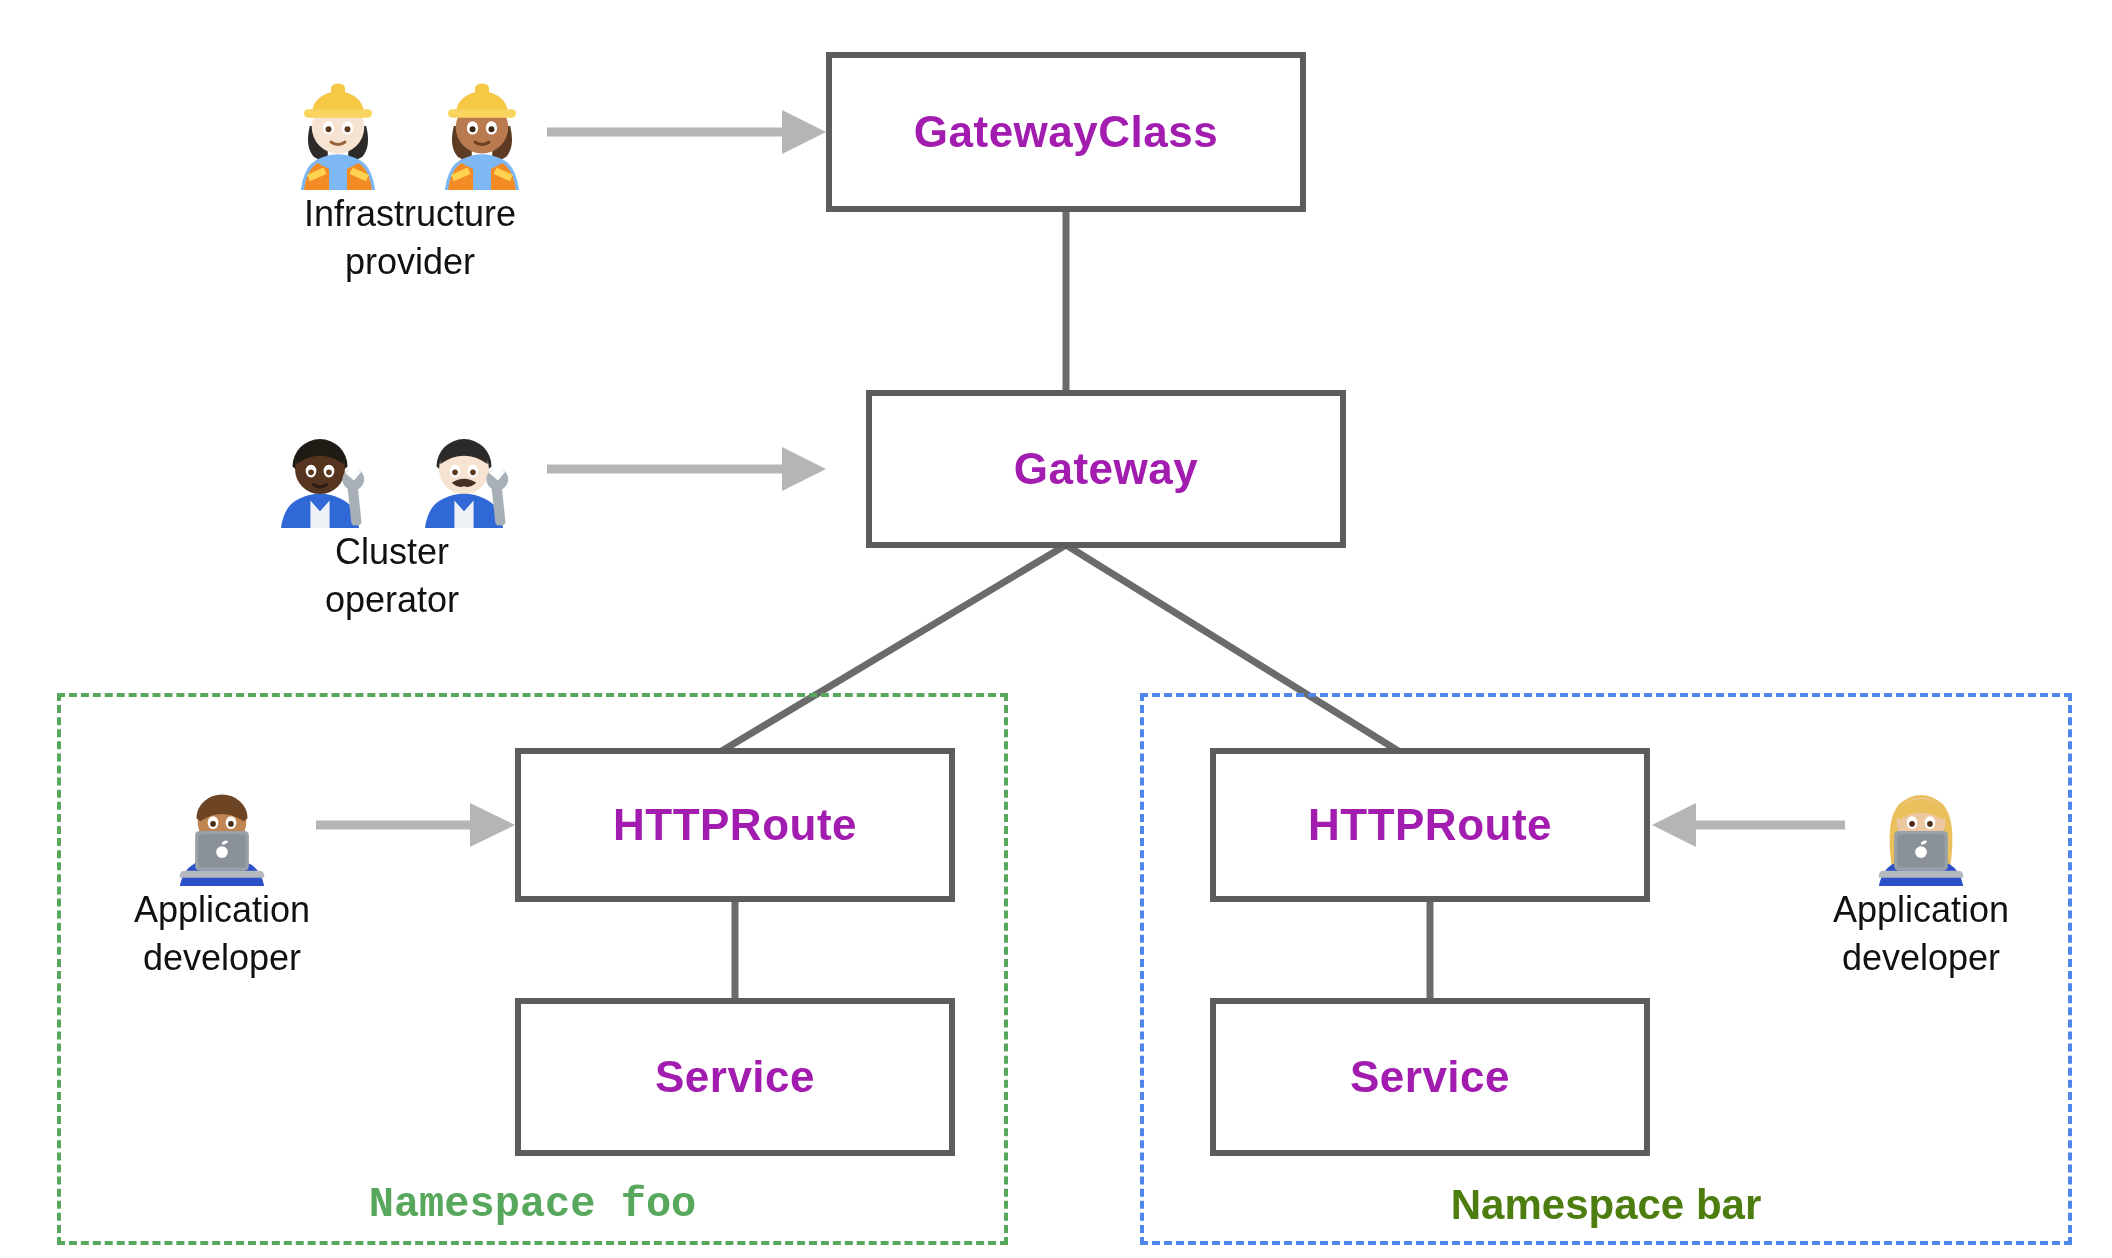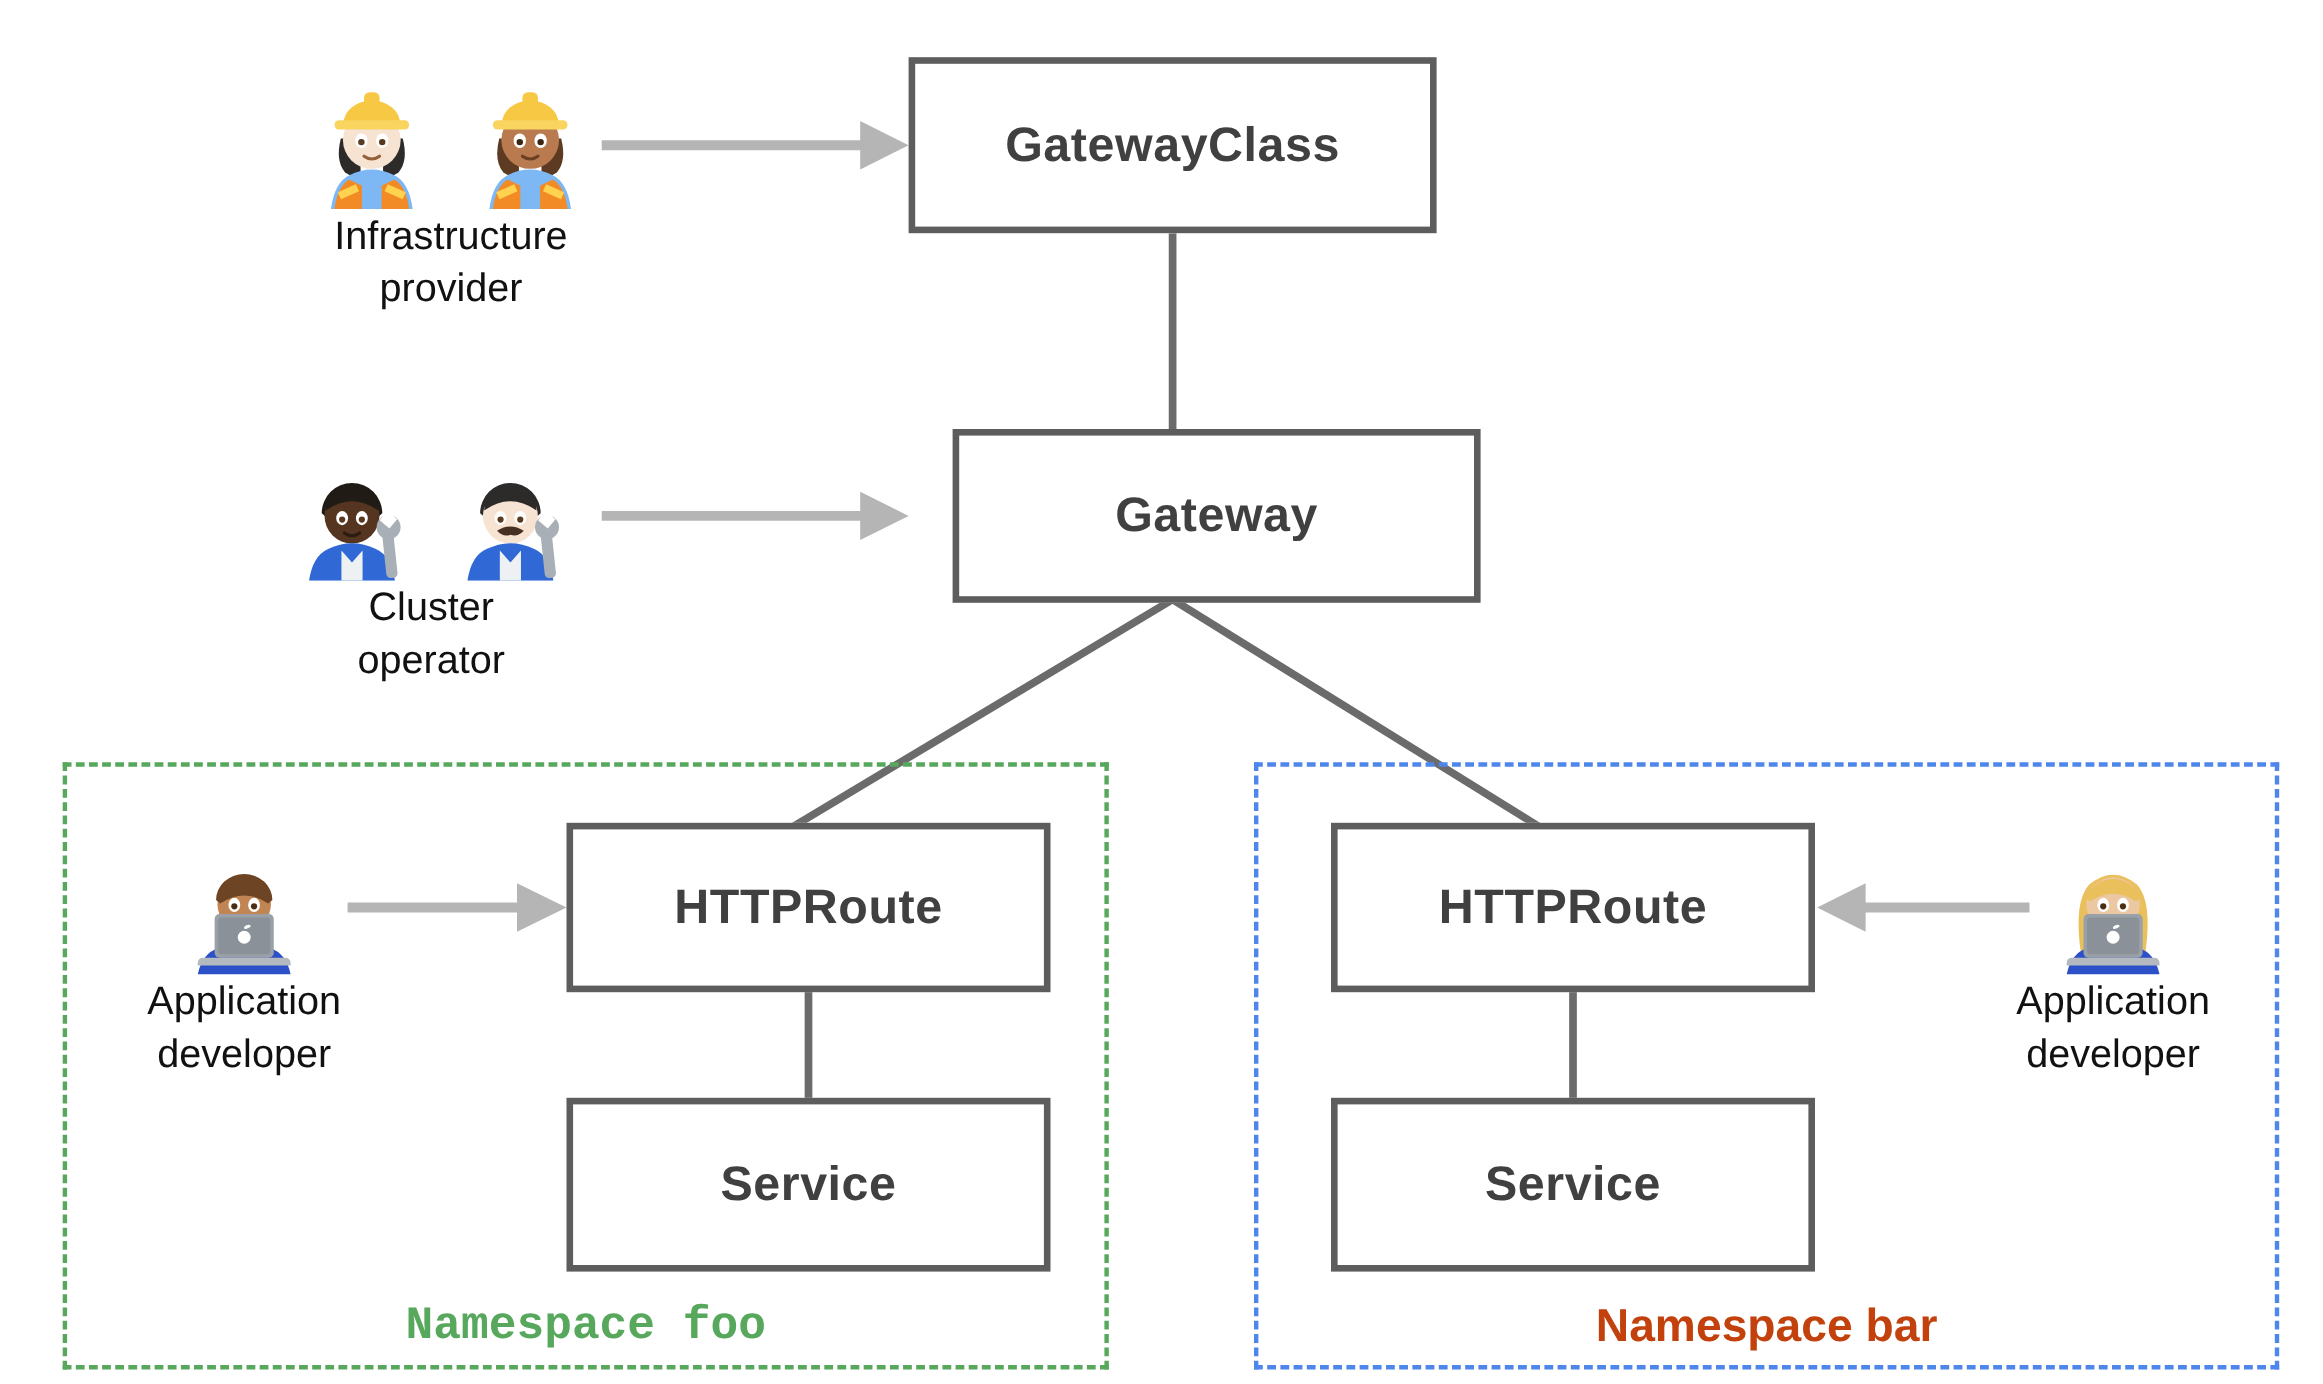--- a/index.html
+++ b/index.html
@@ -7,21 +7,21 @@
          font-family: "Liberation Sans", sans-serif; }
 
   .stage { position: relative; width: 2112px; height: 1258px; background: #fff; }
 
   .wires { position: absolute; left: 0; top: 0; pointer-events: none; }
 
   .node {
     position: absolute; box-sizing: border-box;
     border: 6px solid #5d5d5d; background: #ffffff;
     display: flex; align-items: center; justify-content: center;
-    font-size: 44px; font-weight: 700; color: #404040; letter-spacing: 0.5px;
+    font-size: 44px; font-weight: 700; color: #a21caf; letter-spacing: 0.5px;
   }
 
   .ns {
     position: absolute; box-sizing: border-box;
     border: 4px dashed #888; background: transparent;
   }
   .ns-label {
     position: absolute; bottom: 12px; left: 0; width: 100%;
     text-align: center; font-size: 42px; font-weight: 700;
   }
@@ -61,21 +61,21 @@
       <polygon points="782,447 826,469 782,491"></polygon>
       <polygon points="470,803 515,825 470,847"></polygon>
       <polygon points="1696,803 1652,825 1696,847"></polygon>
     </g>
   </svg>
 
   <div class="ns" style="left: 57px; top: 693px; width: 951px; height: 552px; border-color: rgb(87, 168, 92);">
     <div class="ns-label" style="color: rgb(87, 168, 92); font-family: Liberation Mono, monospace;">Namespace foo</div>
   </div>
   <div class="ns" style="left: 1140px; top: 693px; width: 932px; height: 552px; border-color: rgb(78, 134, 236);">
-    <div class="ns-label" style="color: #c2410c;">Namespace bar</div>
+    <div class="ns-label" style="color: #4d7c0f;">Namespace bar</div>
   </div>
 
   <div class="node" style="left:826px; top:52px; width:480px; height:160px;">GatewayClass</div>
   <div class="node" style="left:826px; top:390px; width:480px; height:158px;margin-left:40px;">Gateway</div>
   <div class="node" style="left:515px; top:748px; width:440px; height:154px;">HTTPRoute</div>
   <div class="node" style="left:515px; top:998px; width:440px; height:158px;">Service</div>
   <div class="node" style="left:1210px; top:748px; width:440px; height:154px;">HTTPRoute</div>
   <div class="node" style="left:1210px; top:998px; width:440px; height:158px;">Service</div>
 
   <div class="persona" style="left:190px; top:62px; width:440px;">

